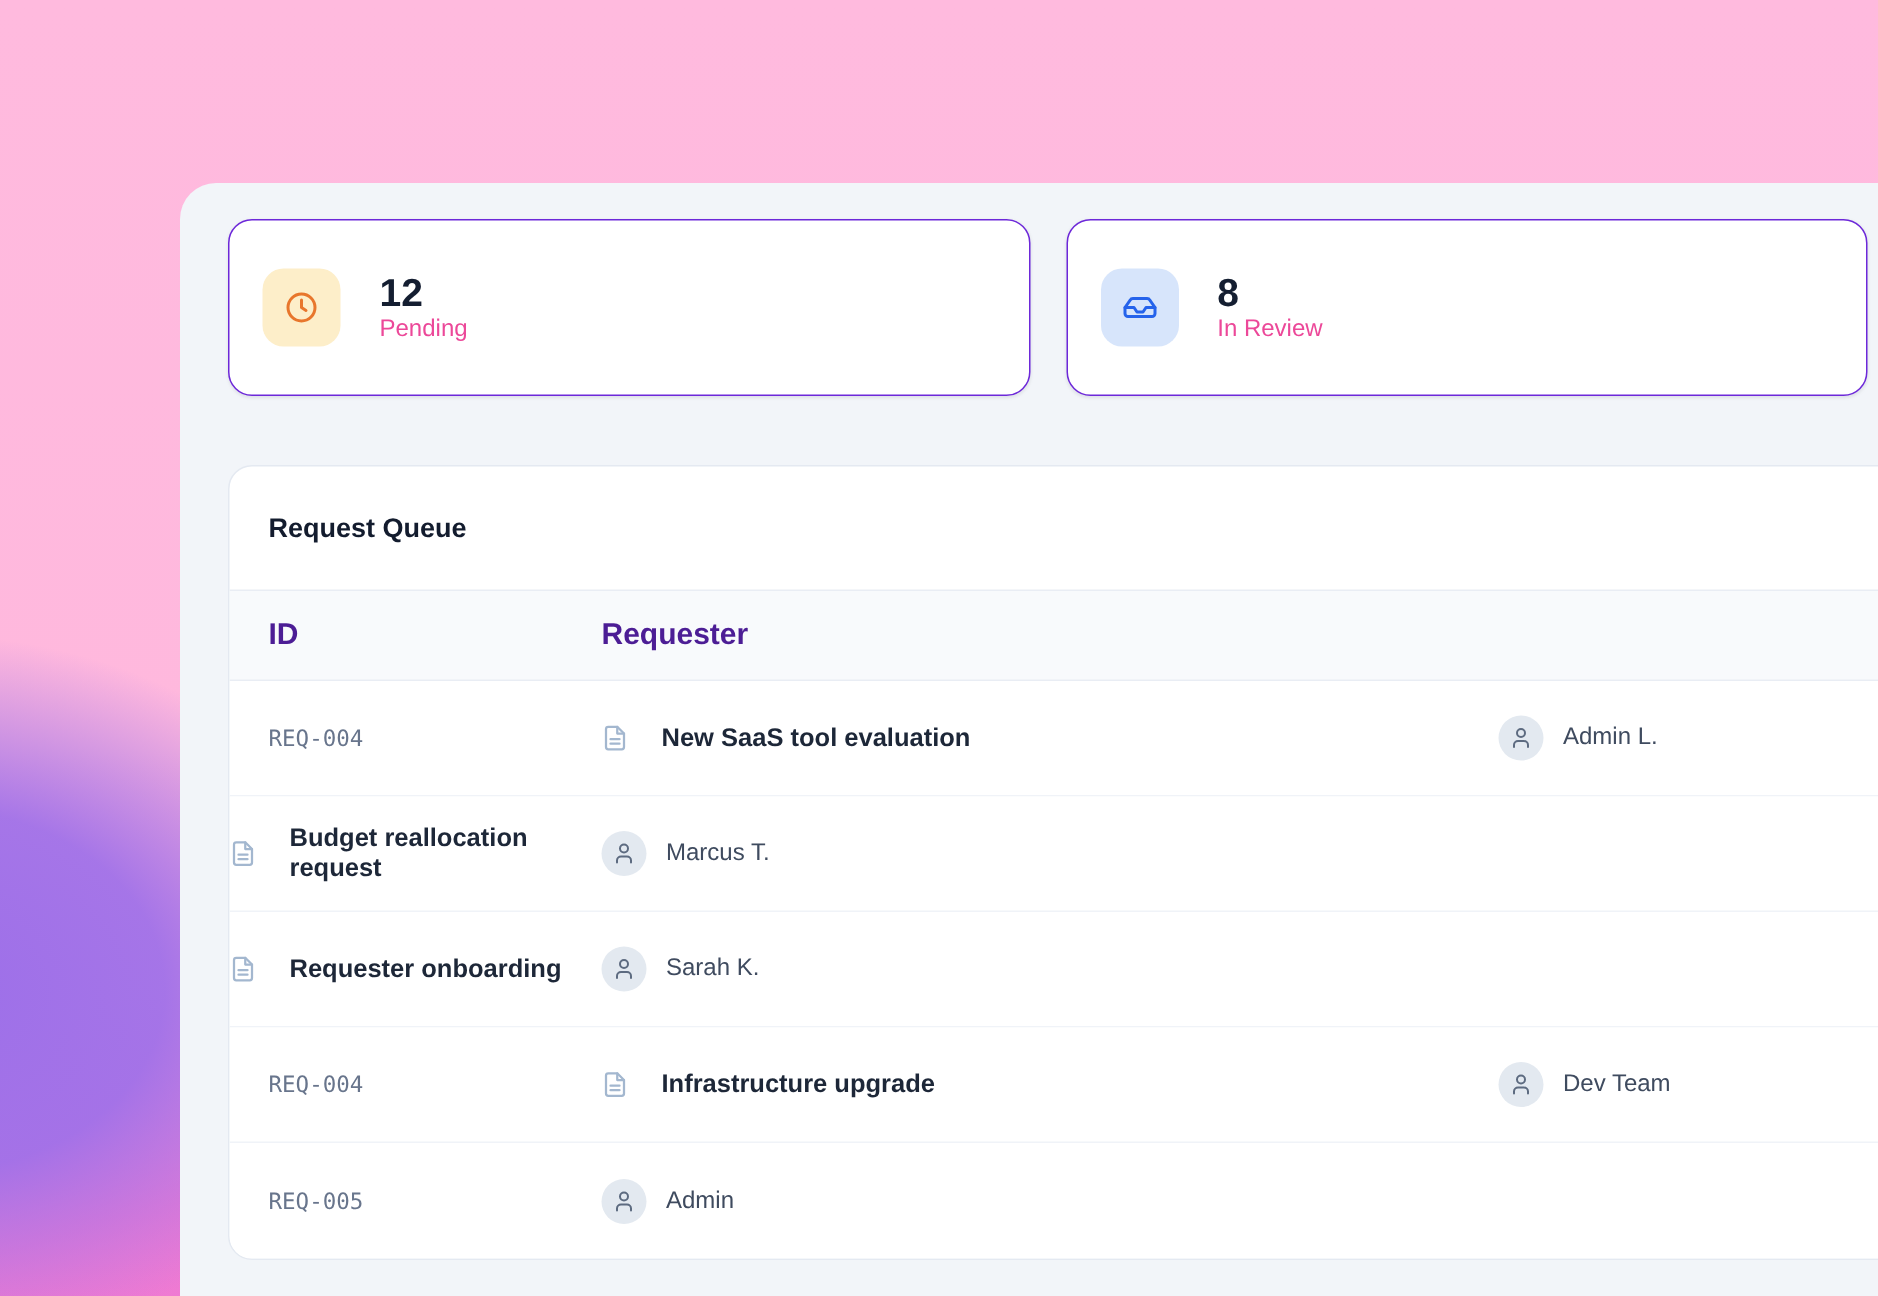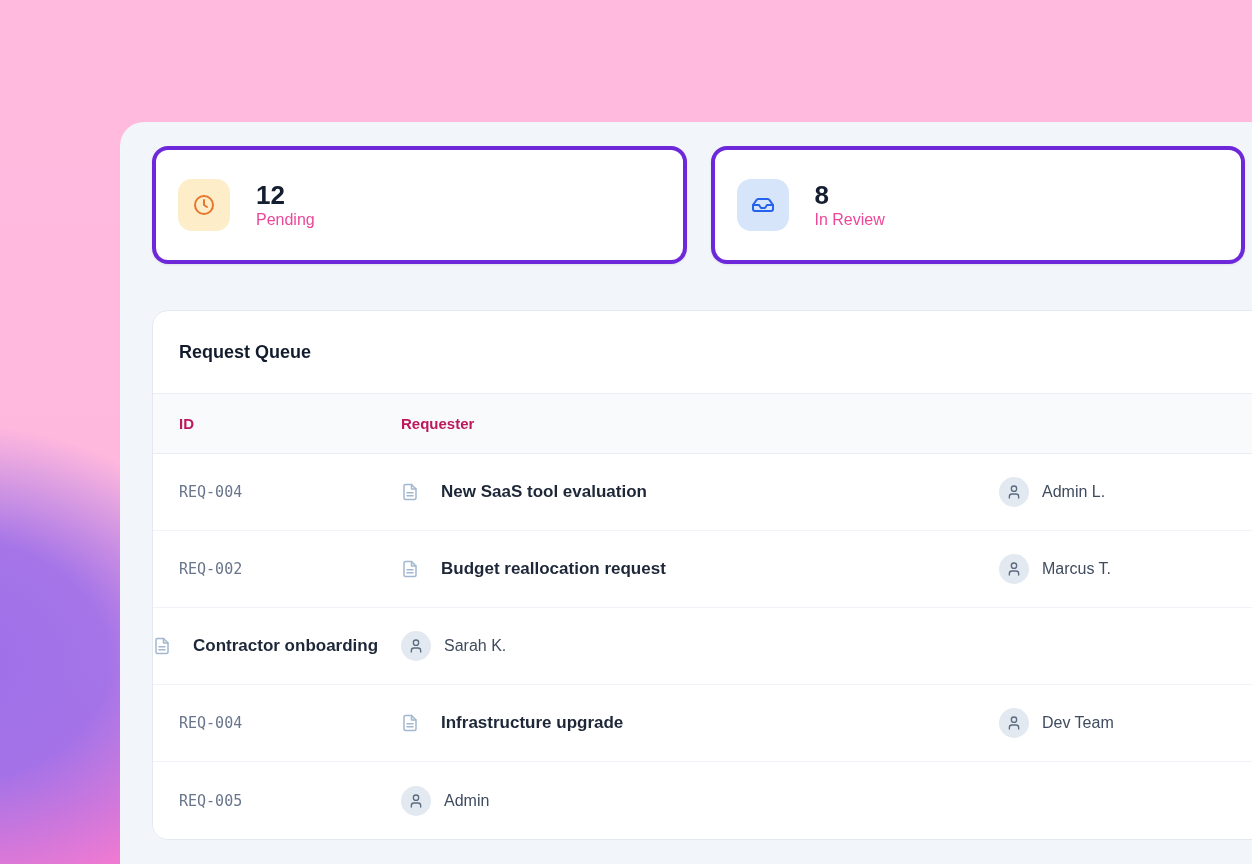--- a/index.html
+++ b/index.html
@@ -15,21 +15,21 @@
 
   .panel {
     position:absolute; left:120px; top:122px; right:-48px; bottom:-48px;
     background:#f2f5f9; border-radius:24px;
   }
 
   
   .stats { position:absolute; left:32px; top:24px; width:1093px; display:flex; gap:24px; }
   .stat-card {
     flex:1; height:118px; background:#ffffff;
-    border:4px solid #6d28d9; border-radius:16px;
+    border:1px solid #6d28d9; border-radius:16px;
     display:flex; align-items:center; padding:0 22px; gap:26px;
     box-shadow:0 1px 2px rgba(15,23,42,0.04), 0 1px 3px rgba(15,23,42,0.05);
   }
   .icon-tile { width:52px; height:52px; border-radius:14px; flex:0 0 auto;
     display:flex; align-items:center; justify-content:center; }
   .tile-amber { background:#fdeec9; color:#e8762c; }
   .tile-blue  { background:#d7e5fb; color:#2563eb; }
   .stat-value { font-size:26px; font-weight:700; color:#141e31; line-height:1.15; }
   .stat-label { font-size:16px; color:#ec4899; margin-top:0; }
 
@@ -38,21 +38,21 @@
     position:absolute; left:32px; top:188px; right:-40px;
     background:#ffffff; border:1px solid #e4e9f1; border-radius:16px;
     overflow:hidden;
   }
   .card-header { height:83px; display:flex; align-items:center;
     padding:0 26px; border-bottom:1px solid #e9edf4; }
   .card-title { font-size:18px; font-weight:700; color:#131c2e; }
 
   .grid-row { display:grid; grid-template-columns:248px 598px 1fr; align-items:center; }
   .thead { height:60px; background:#f8fafc; border-bottom:1px solid #e9edf4; }
-  .th { font-size:15px; font-weight:600; color:#be185d; }
+  .th { font-size:20px; font-weight:600; color:#4c1d95; }
   .cell-pad { padding-left:26px; }
 
   .trow { height:77px; border-bottom:1px solid #f0f3f8; background:#ffffff; }
   .trow:last-child { border-bottom:none; }
   .req-id { font-family:"DejaVu Sans Mono", monospace; font-size:15px; color:#68758c; }
   .req-cell { display:flex; align-items:center; gap:22px; }
   .doc-icon { color:#a3b7cf; display:flex; }
   .req-title { font-size:17px; font-weight:600; color:#1d2738; }
   .requester-cell { display:flex; align-items:center; gap:13px; }
   .avatar { width:30px; height:30px; border-radius:50%; background:#e3e9f0;
@@ -126,21 +126,20 @@
             <svg width="16" height="16" viewBox="0 0 24 24" fill="none" stroke="currentColor" stroke-width="2" stroke-linecap="round" stroke-linejoin="round">
               <path d="M19 21v-2a4 4 0 0 0-4-4H9a4 4 0 0 0-4 4v2"></path>
               <circle cx="12" cy="7" r="4"></circle>
             </svg>
           </span>
           <span class="requester-name">Admin L.</span>
         </div>
       </div>
 
       <div class="grid-row trow">
-        <div class="req-id cell-pad">REQ-002</div>
         <div class="req-cell">
           <span class="doc-icon">
             <svg width="18" height="18" viewBox="0 0 24 24" fill="none" stroke="currentColor" stroke-width="2" stroke-linecap="round" stroke-linejoin="round">
               <path d="M14 2H6a2 2 0 0 0-2 2v16a2 2 0 0 0 2 2h12a2 2 0 0 0 2-2V8z"></path>
               <polyline points="14 2 14 8 20 8"></polyline>
               <line x1="16" y1="13" x2="8" y2="13"></line>
               <line x1="16" y1="17" x2="8" y2="17"></line>
             </svg>
           </span>
           <span class="req-title">Budget reallocation request</span>
@@ -159,21 +158,21 @@
       <div class="grid-row trow">
         <div class="req-cell">
           <span class="doc-icon">
             <svg width="18" height="18" viewBox="0 0 24 24" fill="none" stroke="currentColor" stroke-width="2" stroke-linecap="round" stroke-linejoin="round">
               <path d="M14 2H6a2 2 0 0 0-2 2v16a2 2 0 0 0 2 2h12a2 2 0 0 0 2-2V8z"></path>
               <polyline points="14 2 14 8 20 8"></polyline>
               <line x1="16" y1="13" x2="8" y2="13"></line>
               <line x1="16" y1="17" x2="8" y2="17"></line>
             </svg>
           </span>
-          <span class="req-title">Contractor onboarding</span>
+          <span class="req-title">Requester onboarding</span>
         </div>
         <div class="requester-cell">
           <span class="avatar">
             <svg width="16" height="16" viewBox="0 0 24 24" fill="none" stroke="currentColor" stroke-width="2" stroke-linecap="round" stroke-linejoin="round">
               <path d="M19 21v-2a4 4 0 0 0-4-4H9a4 4 0 0 0-4 4v2"></path>
               <circle cx="12" cy="7" r="4"></circle>
             </svg>
           </span>
           <span class="requester-name">Sarah K.</span>
         </div>

